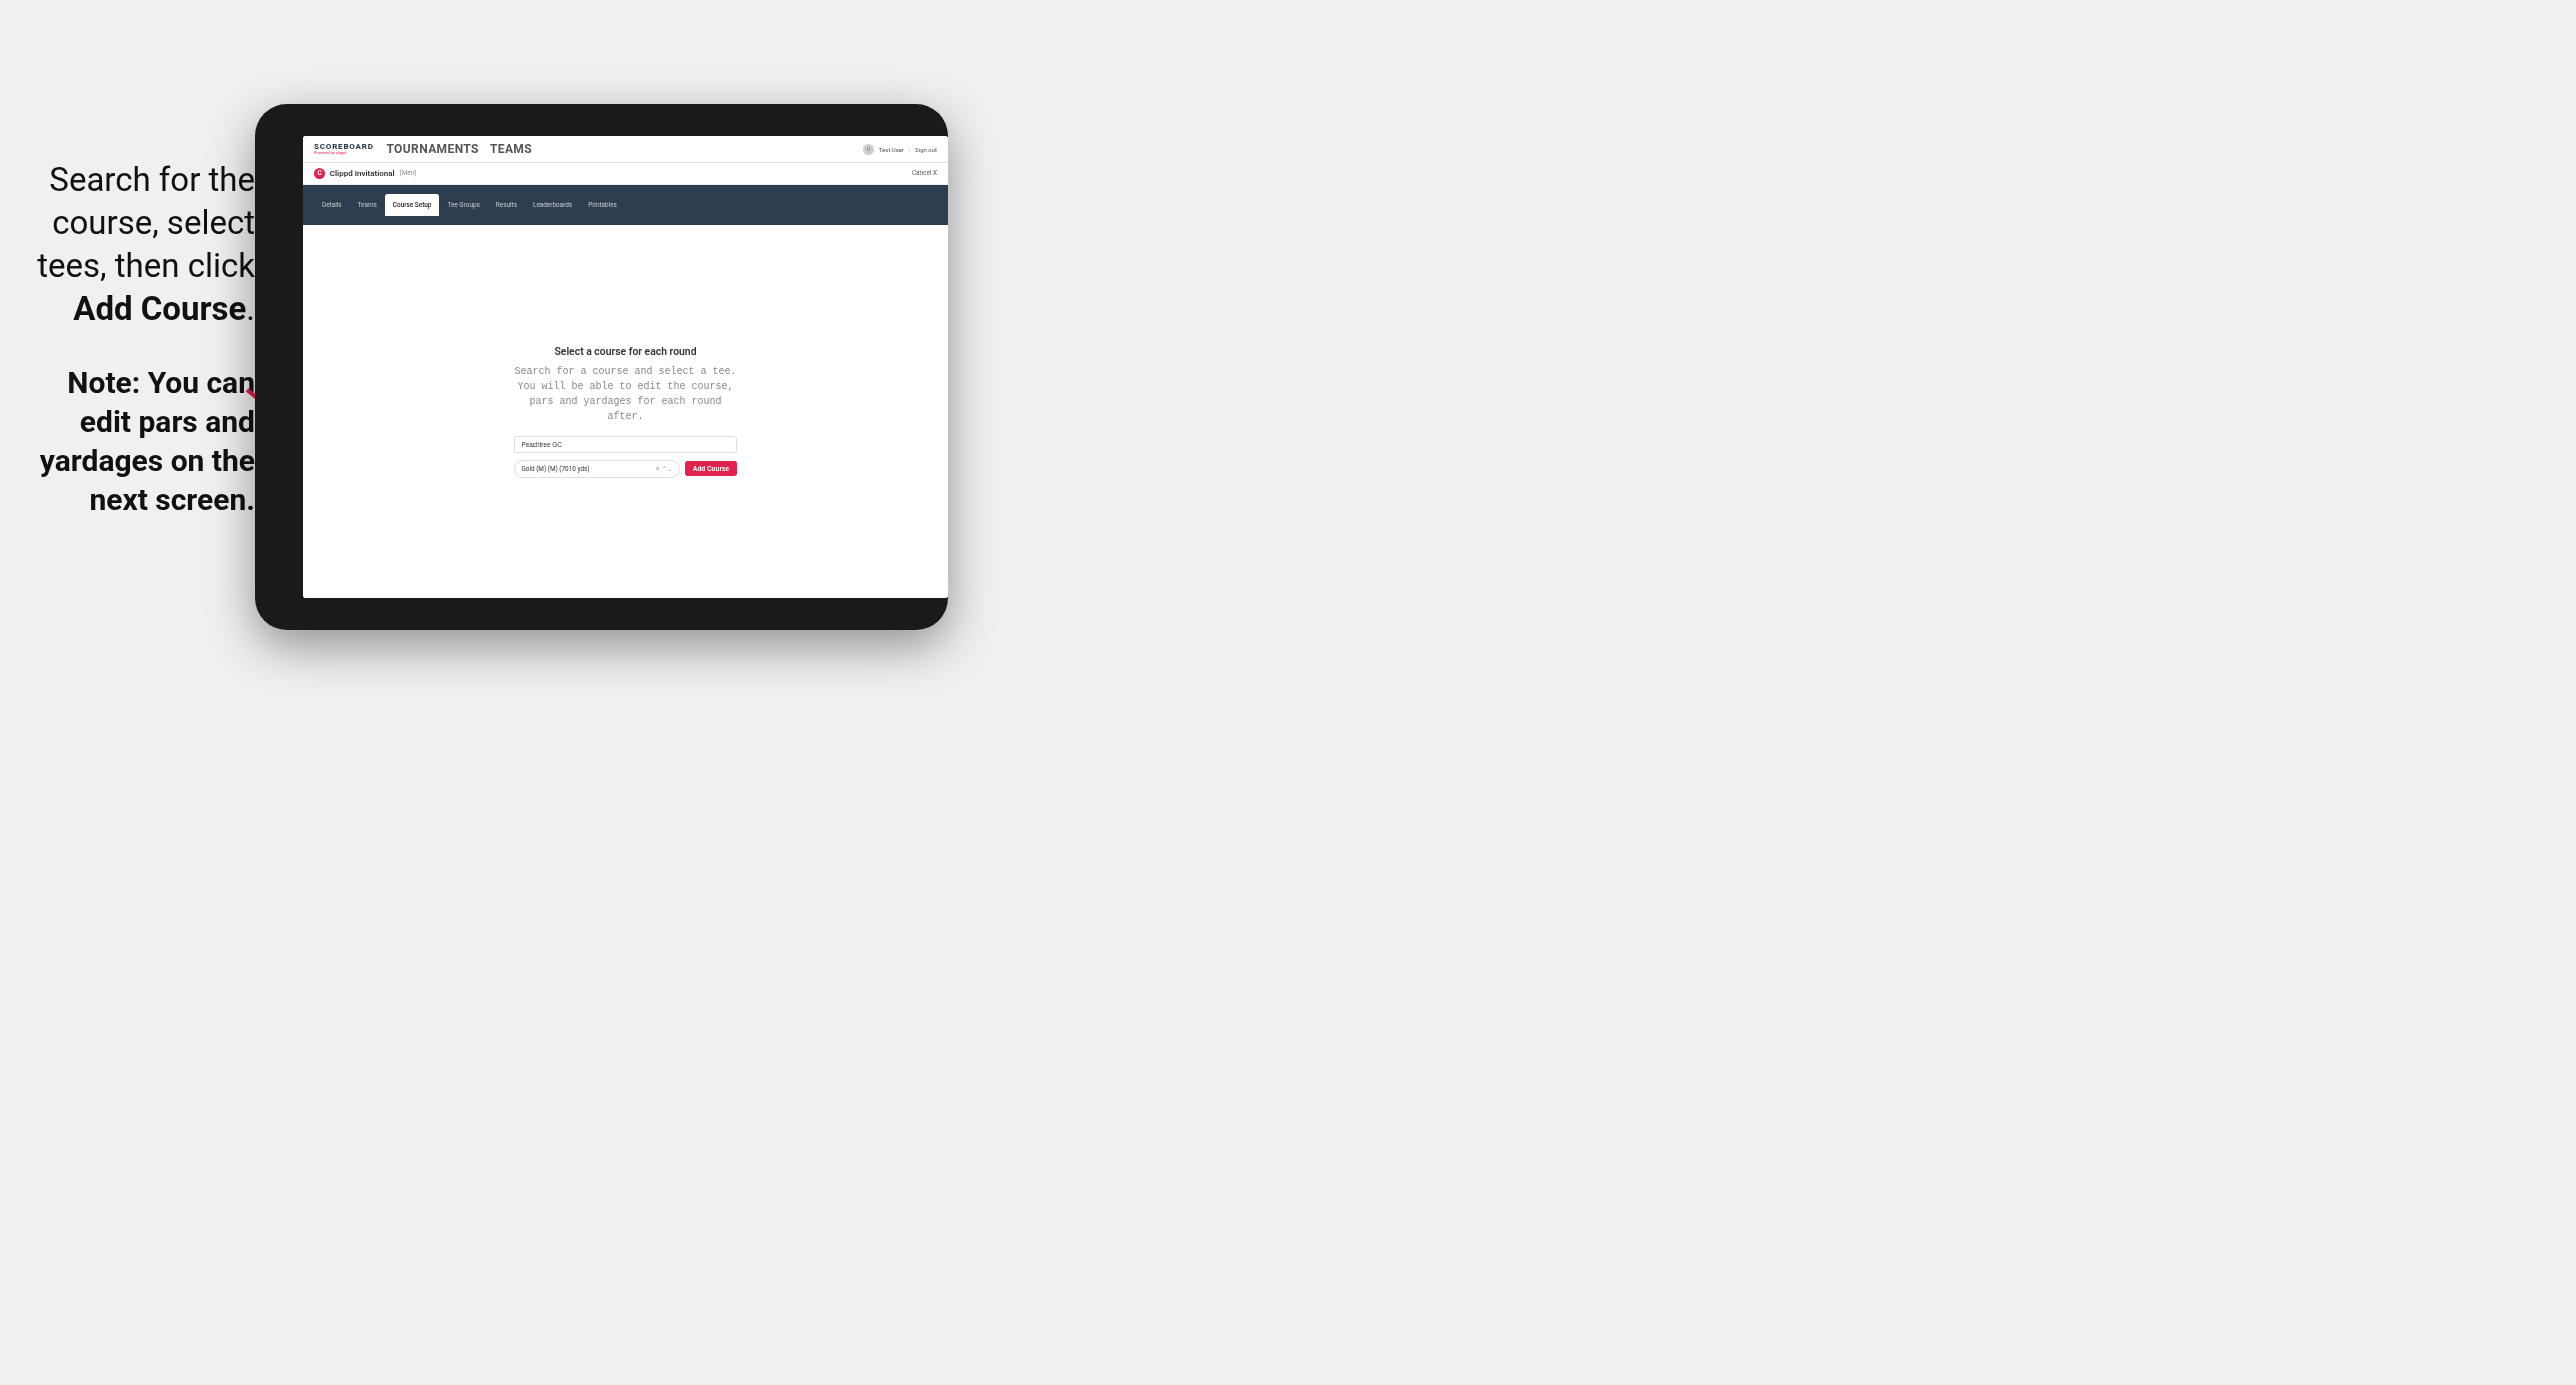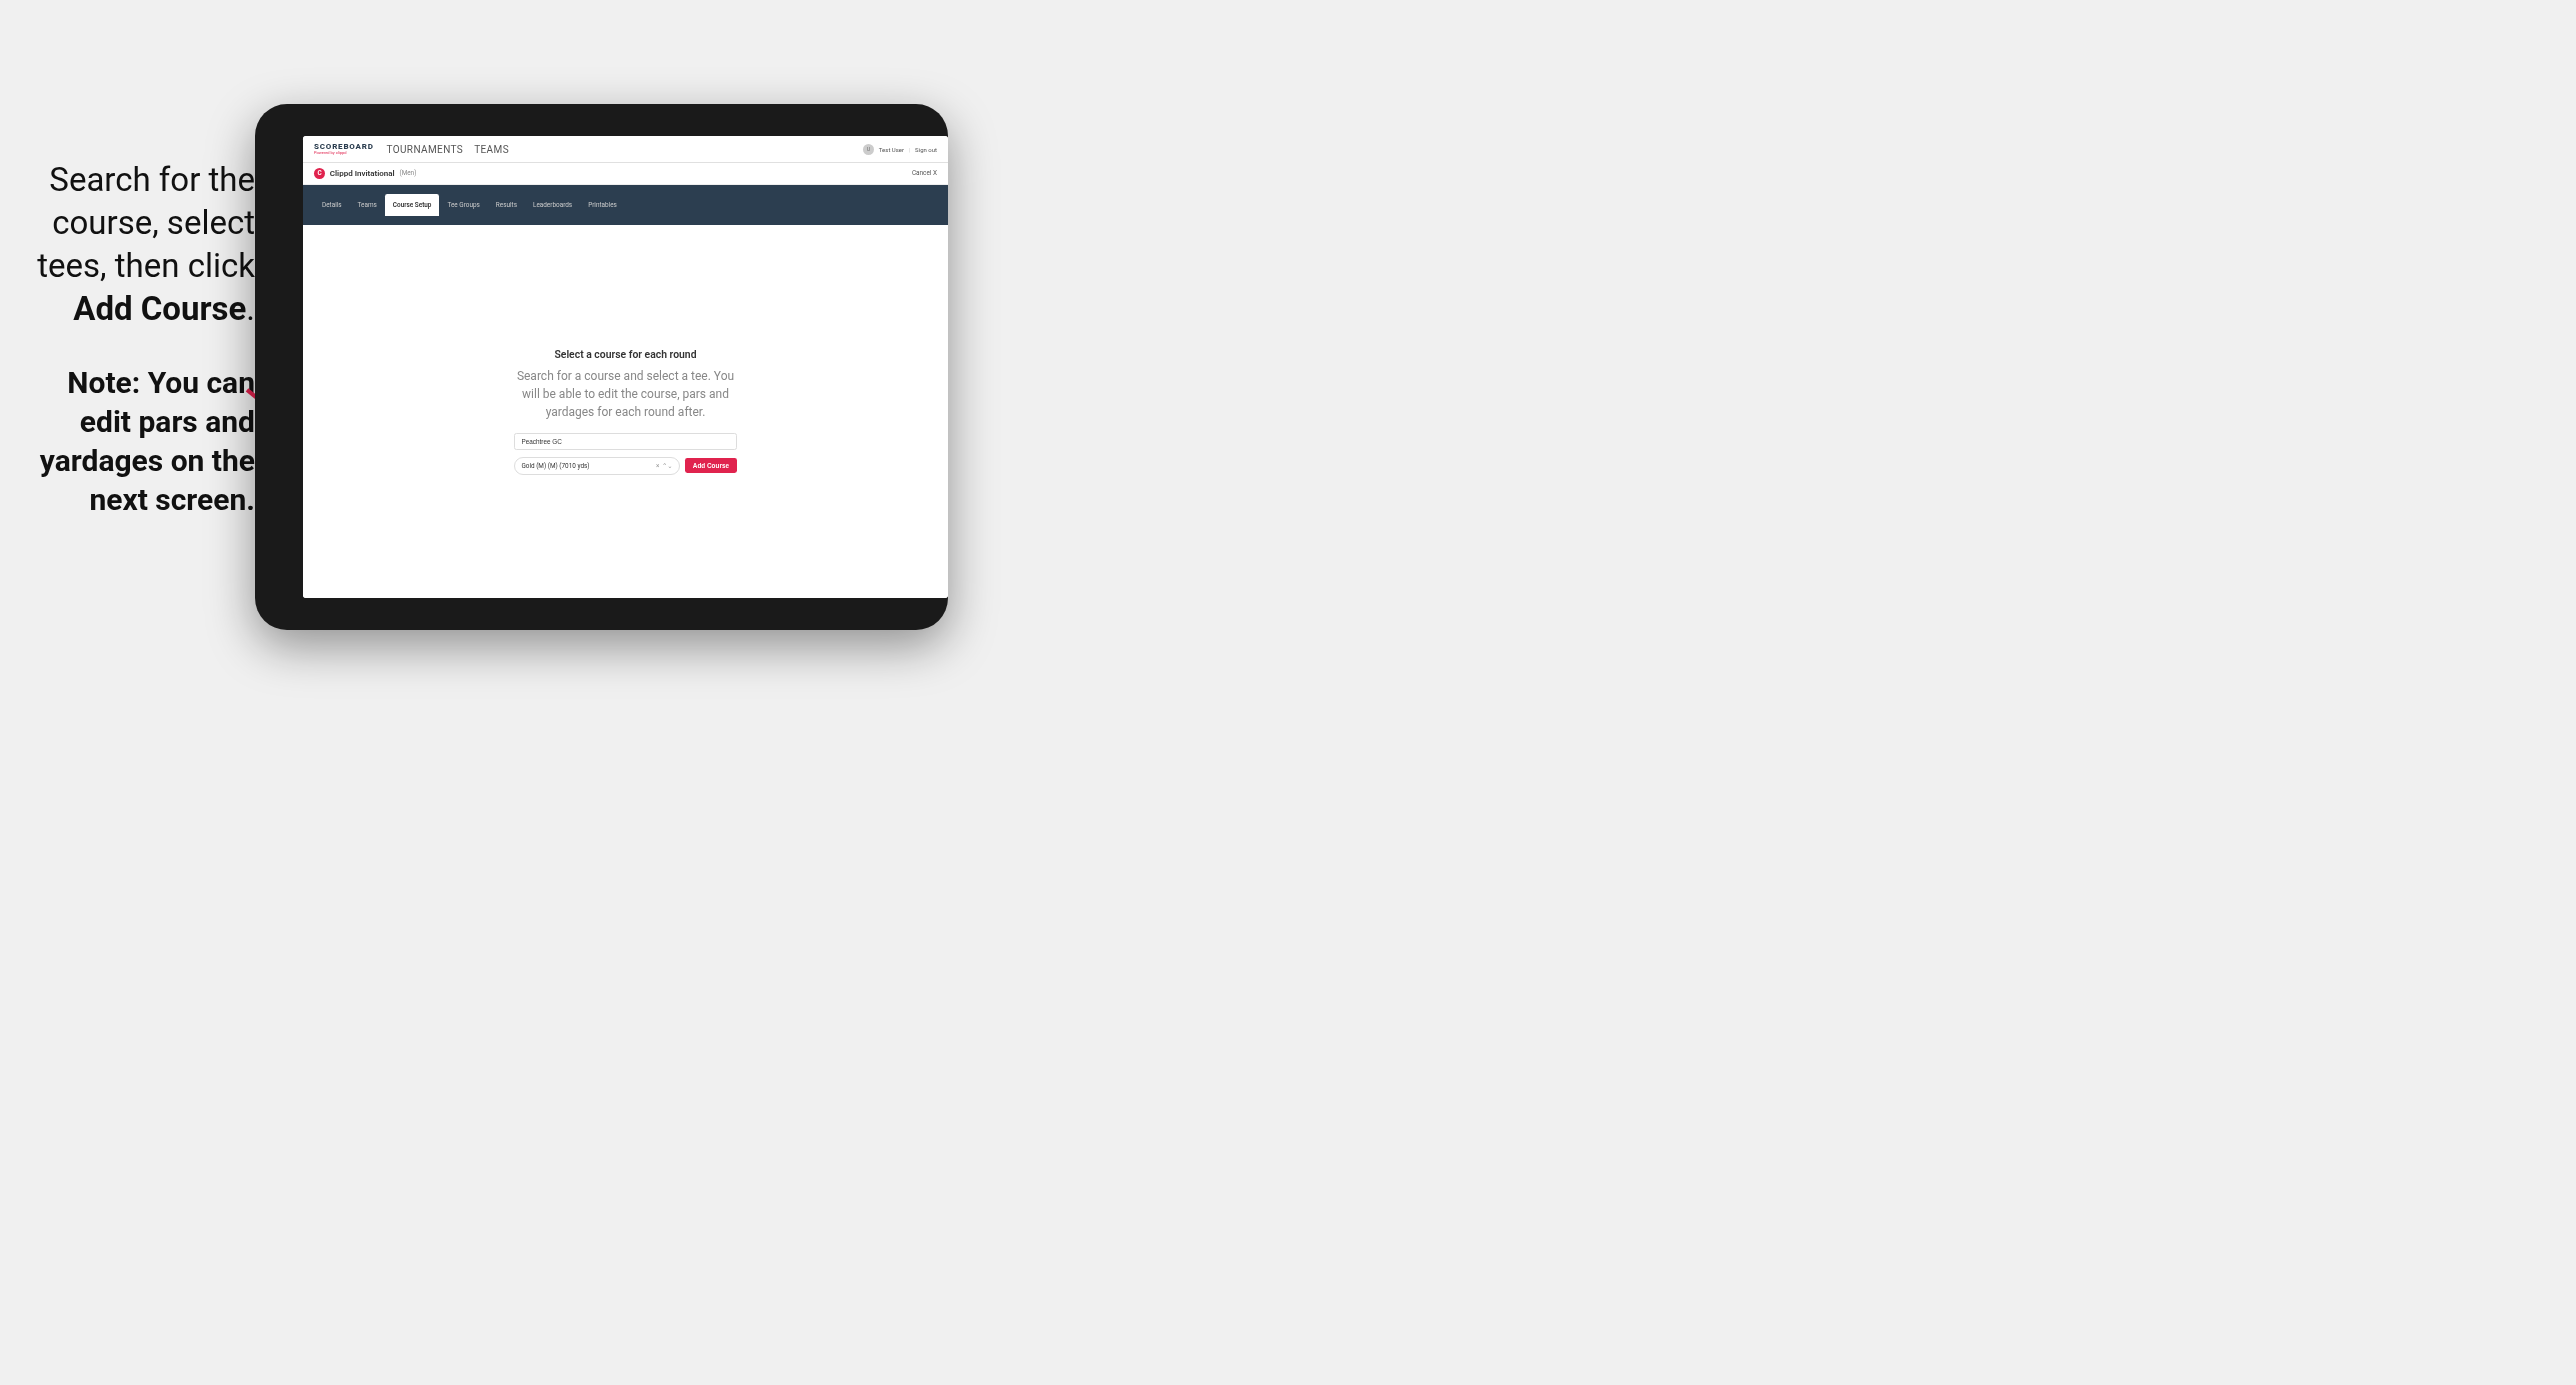--- a/index.html
+++ b/index.html
@@ -98,23 +98,23 @@
       font-size: 4px;
       color: #e0234e;
       line-height: 1;
     }
     .nav-links {
       display: flex;
       gap: 11px;
       flex: 1;
     }
     .nav-link {
-      font-size: 10px;
+      font-size: 12px;
       color: #555;
-      font-weight: 400;
+      font-weight: 700;
       letter-spacing: 0.4px;
       text-transform: uppercase;
       cursor: pointer;
     }
     .nav-right {
       display: flex;
       align-items: center;
       gap: 4.8px;
       font-size: 6px;
       color: #555;
@@ -216,24 +216,25 @@
       text-align: center;
       width: 223px;
     }
     .course-card-title {
       font-size: 10.4px;
       font-weight: 600;
       color: #333;
       margin-bottom: 6.4px;
     }
     .course-card-desc {
-      font-size: 12px;
+      font-size: 10px;
       color: #888;
       line-height: 1.5;
       margin-bottom: 11px;
+      font-family: Liberation Mono, monospace;
     }
     .search-input-wrapper {
       margin-bottom: 6.4px;
     }
     .search-input {
       width: 100%;
       padding: 4px 6.4px;
       border: 0.8px solid #ddd;
       border-radius: 2.4px;
       font-size: 6.4px;

